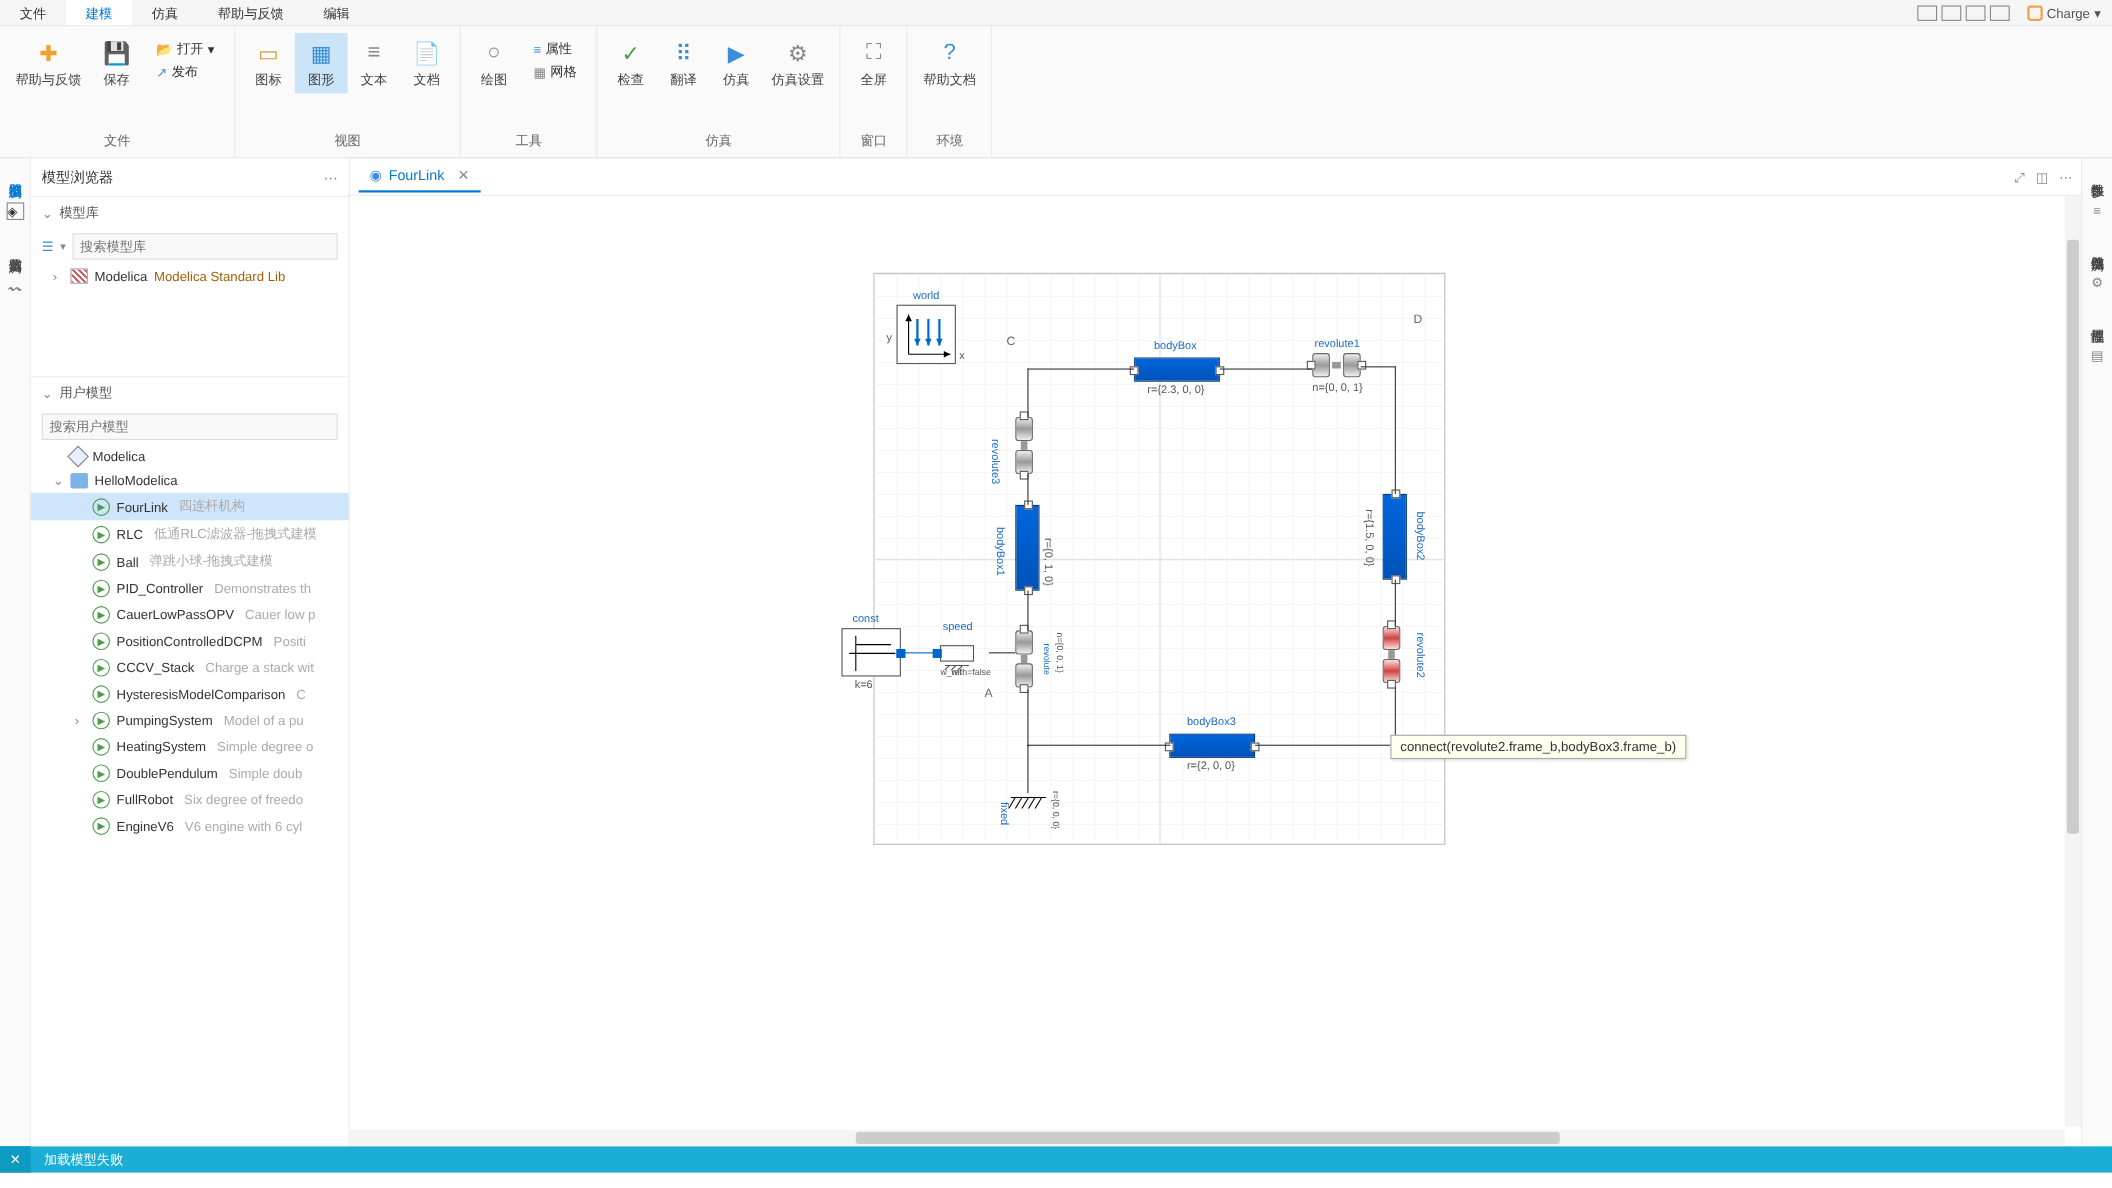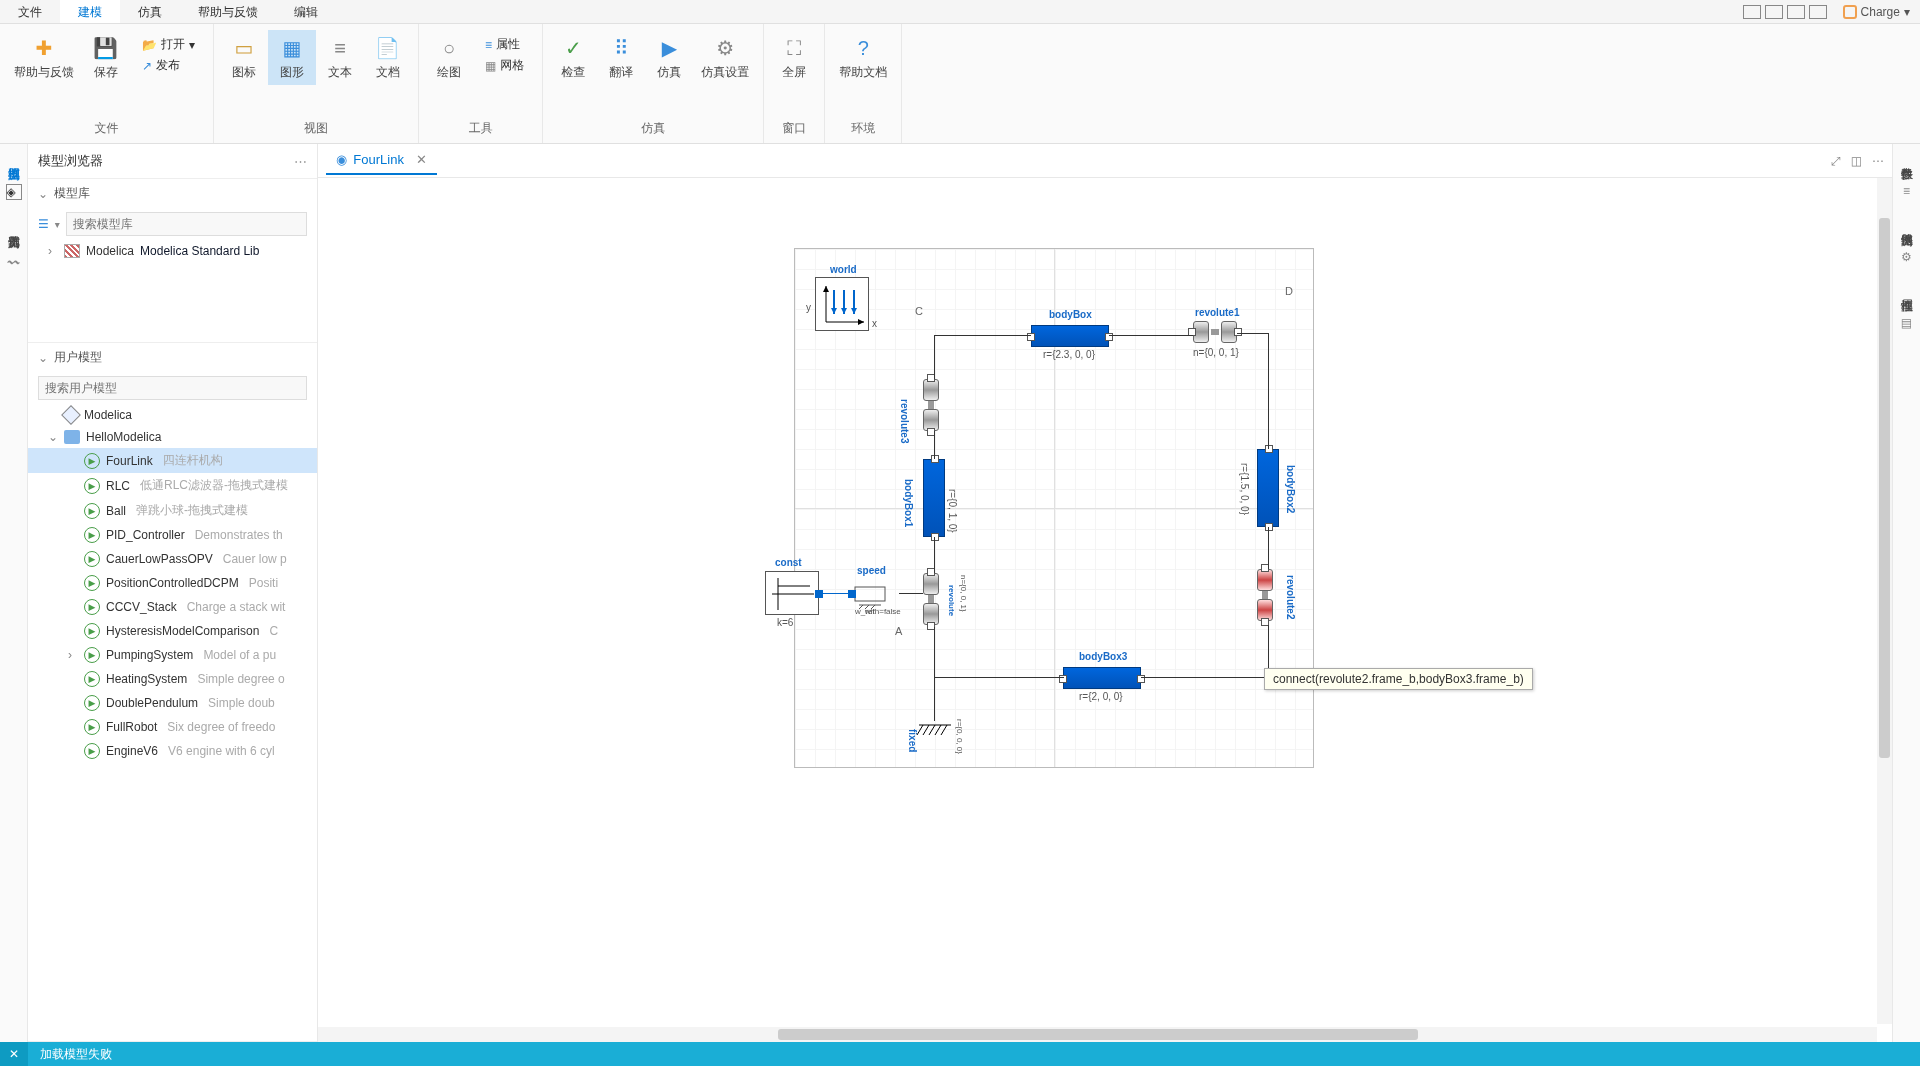--- a/index.html
+++ b/index.html
@@ -50,21 +50,21 @@
 .breadcrumb { padding:6px 14px; font-size:13px; color:#555; border-bottom:1px solid #f0f0f0; }
 .canvas { flex:1; position:relative; background:#fff; overflow:hidden; }
 .diagram { position:absolute; left:476px; top:70px; width:520px; height:520px; border:1px solid #bbb; background:#fff; }
 .grid { position:absolute; inset:0; background-image:linear-gradient(#f4f4f4 1px,transparent 1px),linear-gradient(90deg,#f4f4f4 1px,transparent 1px); background-size:20px 20px; }
 .centerline-v { position:absolute; left:50%; top:0; bottom:0; width:1px; background:#e0e0e0; }
 .centerline-h { position:absolute; top:50%; left:0; right:0; height:1px; background:#e0e0e0; }
 .comp { position:absolute; }
 .bodybox { background:linear-gradient(#0066dd,#0052b8); border:1px solid #003a80; }
 .revolute { display:flex; gap:2px; }
 .rj { width:16px; height:22px; background:linear-gradient(#eee,#999,#eee); border:1px solid #666; border-radius:3px; }
-.lbl { position:absolute; font-size:10px; color:#1a6bc7; white-space:nowrap;font-weight:bold; }
+.lbl { position:absolute; font-size:10px; color:#1a6bc7; white-space:nowrap; }
 .plbl { position:absolute; font-size:10px; color:#555; white-space:nowrap; }
 .wire { position:absolute; background:#333; }
 .tooltip { position:absolute; background:#fffff0; border:1px solid #aaa; padding:3px 8px; font-size:12px; color:#333; box-shadow:1px 1px 3px rgba(0,0,0,.2); }
 .scroll-v { position:absolute; right:0; top:0; bottom:18px; width:15px; background:#f4f4f4; }
 .scroll-v-thumb { position:absolute; left:2px; right:2px; top:40px; height:540px; background:#ccc; border-radius:3px; }
 .scroll-h { position:absolute; left:0; right:15px; bottom:0; height:15px; background:#f4f4f4; }
 .scroll-h-thumb { position:absolute; top:2px; bottom:2px; left:460px; width:640px; background:#ccc; border-radius:3px; }
 .rightrail { width:28px; background:#fafafa; border-left:1px solid #e8e8e8; display:flex; flex-direction:column; align-items:center; padding-top:8px; gap:20px; }
 .statusbar { height:24px; background:#1aaed6; color:#fff; display:flex; align-items:center; font-size:12px; }
 .statusbar .xbtn { width:28px; text-align:center; background:#0e9bc2; height:100%; line-height:24px; cursor:pointer; }
@@ -224,21 +224,21 @@
       </div>
       <div style="display:flex;align-items:center;gap:6px;padding:2px 10px">
         <span style="color:#3a8edb">☰</span>
         <span style="color:#888;font-size:10px">▾</span>
         <div class="searchbox" style="flex:1;margin:2px 0"><input placeholder="搜索模型库" style=""></div>
       </div>
       <div class="treefolder">
         <span class="chev">›</span>
         <span class="libicon"></span>
         <span>Modelica</span>
-        <span class="desc" style="color:#0f172a">Modelica Standard Lib</span>
+        <span class="desc" style="color:#a16207">Modelica Standard Lib</span>
       </div>
       <div style="height:80px"></div>
     </div>
 
     <div class="section" style="flex:1;overflow:hidden">
       <div class="sechdr">
         <span class="chev">⌄</span>
         <span>用户模型</span>
       </div>
       <div class="searchbox"><input placeholder="搜索用户模型" style=""></div>

